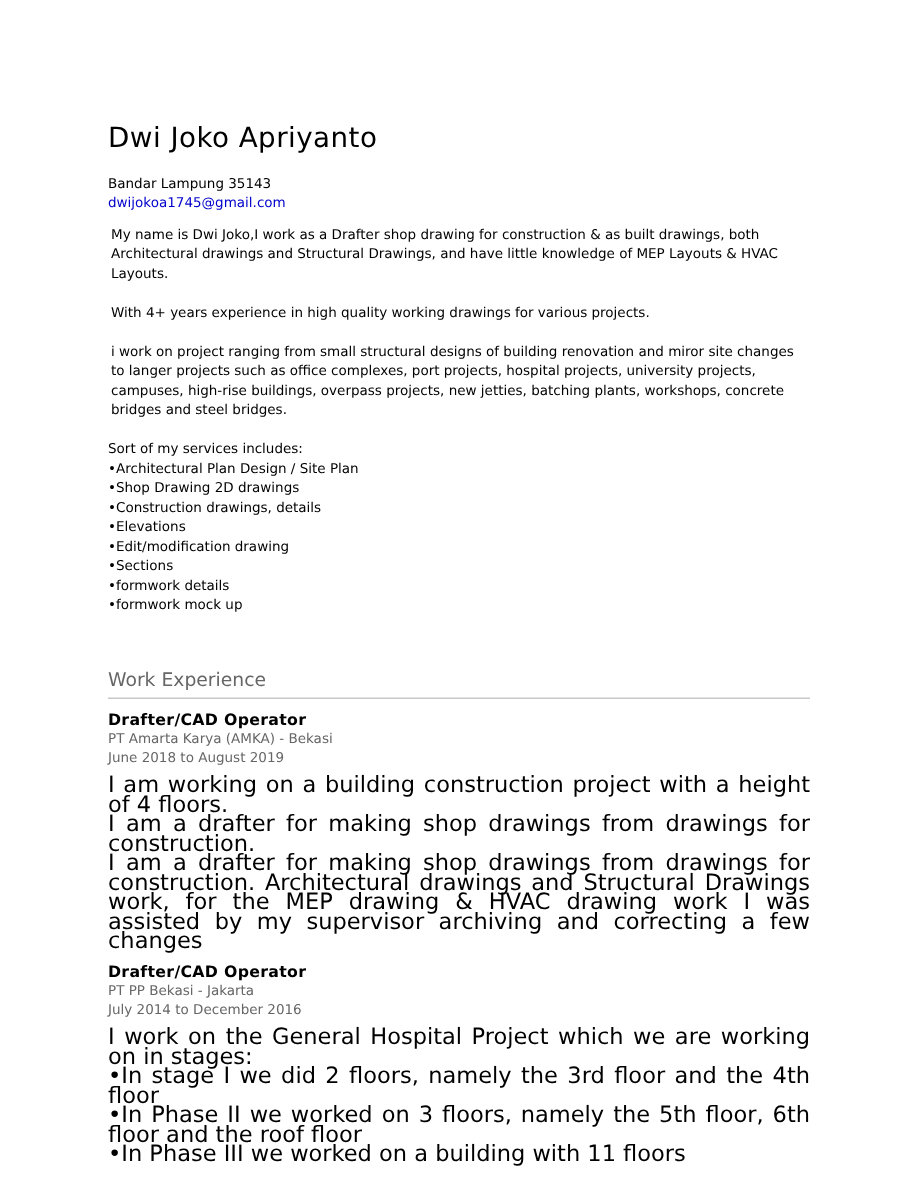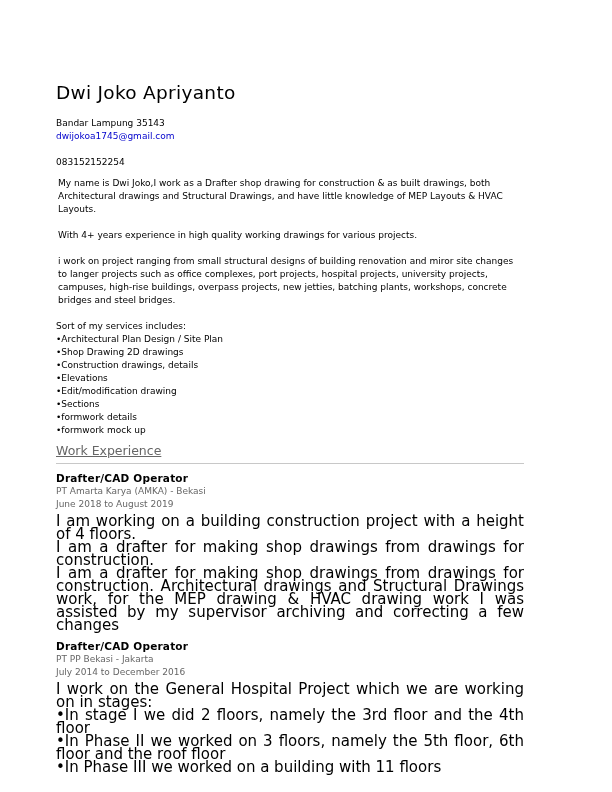--- a/index.html
+++ b/index.html
@@ -1,46 +1,45 @@
 <!DOCTYPE html>
 <html><head>
   <meta charset="utf-8">
   <style>
     html, body { margin: 0; padding: 0; background: #ffffff; }
     body { width: 612px; height: 792px; position: relative; overflow: hidden;
       font-family: "DejaVu Sans", sans-serif; color: #000; }
-    .page { position: absolute; left: 56px; top: 82px; width: 468px; }
+    .page { position: absolute; left: 72px; top: 82px; width: 468px; }
     .name { font-size: 18.5px; font-weight: normal; margin: 0; line-height: 22px; letter-spacing: 0.3px; }
     .contact { margin-top: 6px; font-size: 9px; line-height: 13px; }
     .contact .email { color: #0000cc; text-decoration: none; display: block; }
     .contact div { display: block; margin-top: 13px; }
     .summary { margin-top: 8px; font-size: 9px; line-height: 13px; }
     .summary p { margin: 0 0 13px 2px; }
     .services { font-size: 9px; line-height: 13px; margin: 0; }
     .services ul { list-style: none; margin: 0; padding: 0; }
     .services li::before { content: "\2022 "; }
-    .section-title { margin-top: 6px; font-size: 12.5px; color: #666; line-height: 16px;
-      padding-bottom: 4px; border-bottom: 1px solid #c8c8c8; text-decoration: underline; }
+    .section-title { margin-top: 34px; font-size: 12.5px; color: #666; line-height: 16px;
+      padding-bottom: 4px; border-bottom: 1px solid #c8c8c8; }
     .job { margin-top: 8px; }
     .job-title { font-size: 10.5px; font-weight: bold; line-height: 13px; letter-spacing: 0.2px; }
     .job-company, .job-dates { font-size: 9px; color: #666; line-height: 13px; }
     .job-desc { margin-top: 4px; font-size: 15px; line-height: 13px; text-align: justify; }
     .job-desc div { display: block; }
     .job-desc ul { list-style: none; margin: 0; padding: 0; }
     .job-desc li::before { content: "\2022 "; }
   </style>
 </head>
 <body>
 
 <div class="page">
   <h1 class="name">Dwi Joko Apriyanto</h1>
   <div class="contact">
     <div>Bandar Lampung 35143</div>
     <a class="email">dwijokoa1745@gmail.com</a>
-    <div>083152152254</div>
   </div>
 
   <div class="summary">
     <p>My name is Dwi Joko,I work as a Drafter shop drawing for construction &amp; as built drawings, both Architectural drawings and Structural Drawings, and have little knowledge of MEP Layouts &amp; HVAC Layouts.</p>
     <p>With 4+ years experience in high quality working drawings for various projects.</p>
     <p>i work on project ranging from small structural designs of building renovation and miror site changes to langer projects such as office complexes, port projects, hospital projects, university projects, campuses, high-rise buildings, overpass projects, new jetties, batching plants, workshops, concrete bridges and steel bridges.</p>
     <div class="services">
       <div>Sort of my services includes:</div>
       <ul>
         <li>Architectural Plan Design / Site Plan</li>

